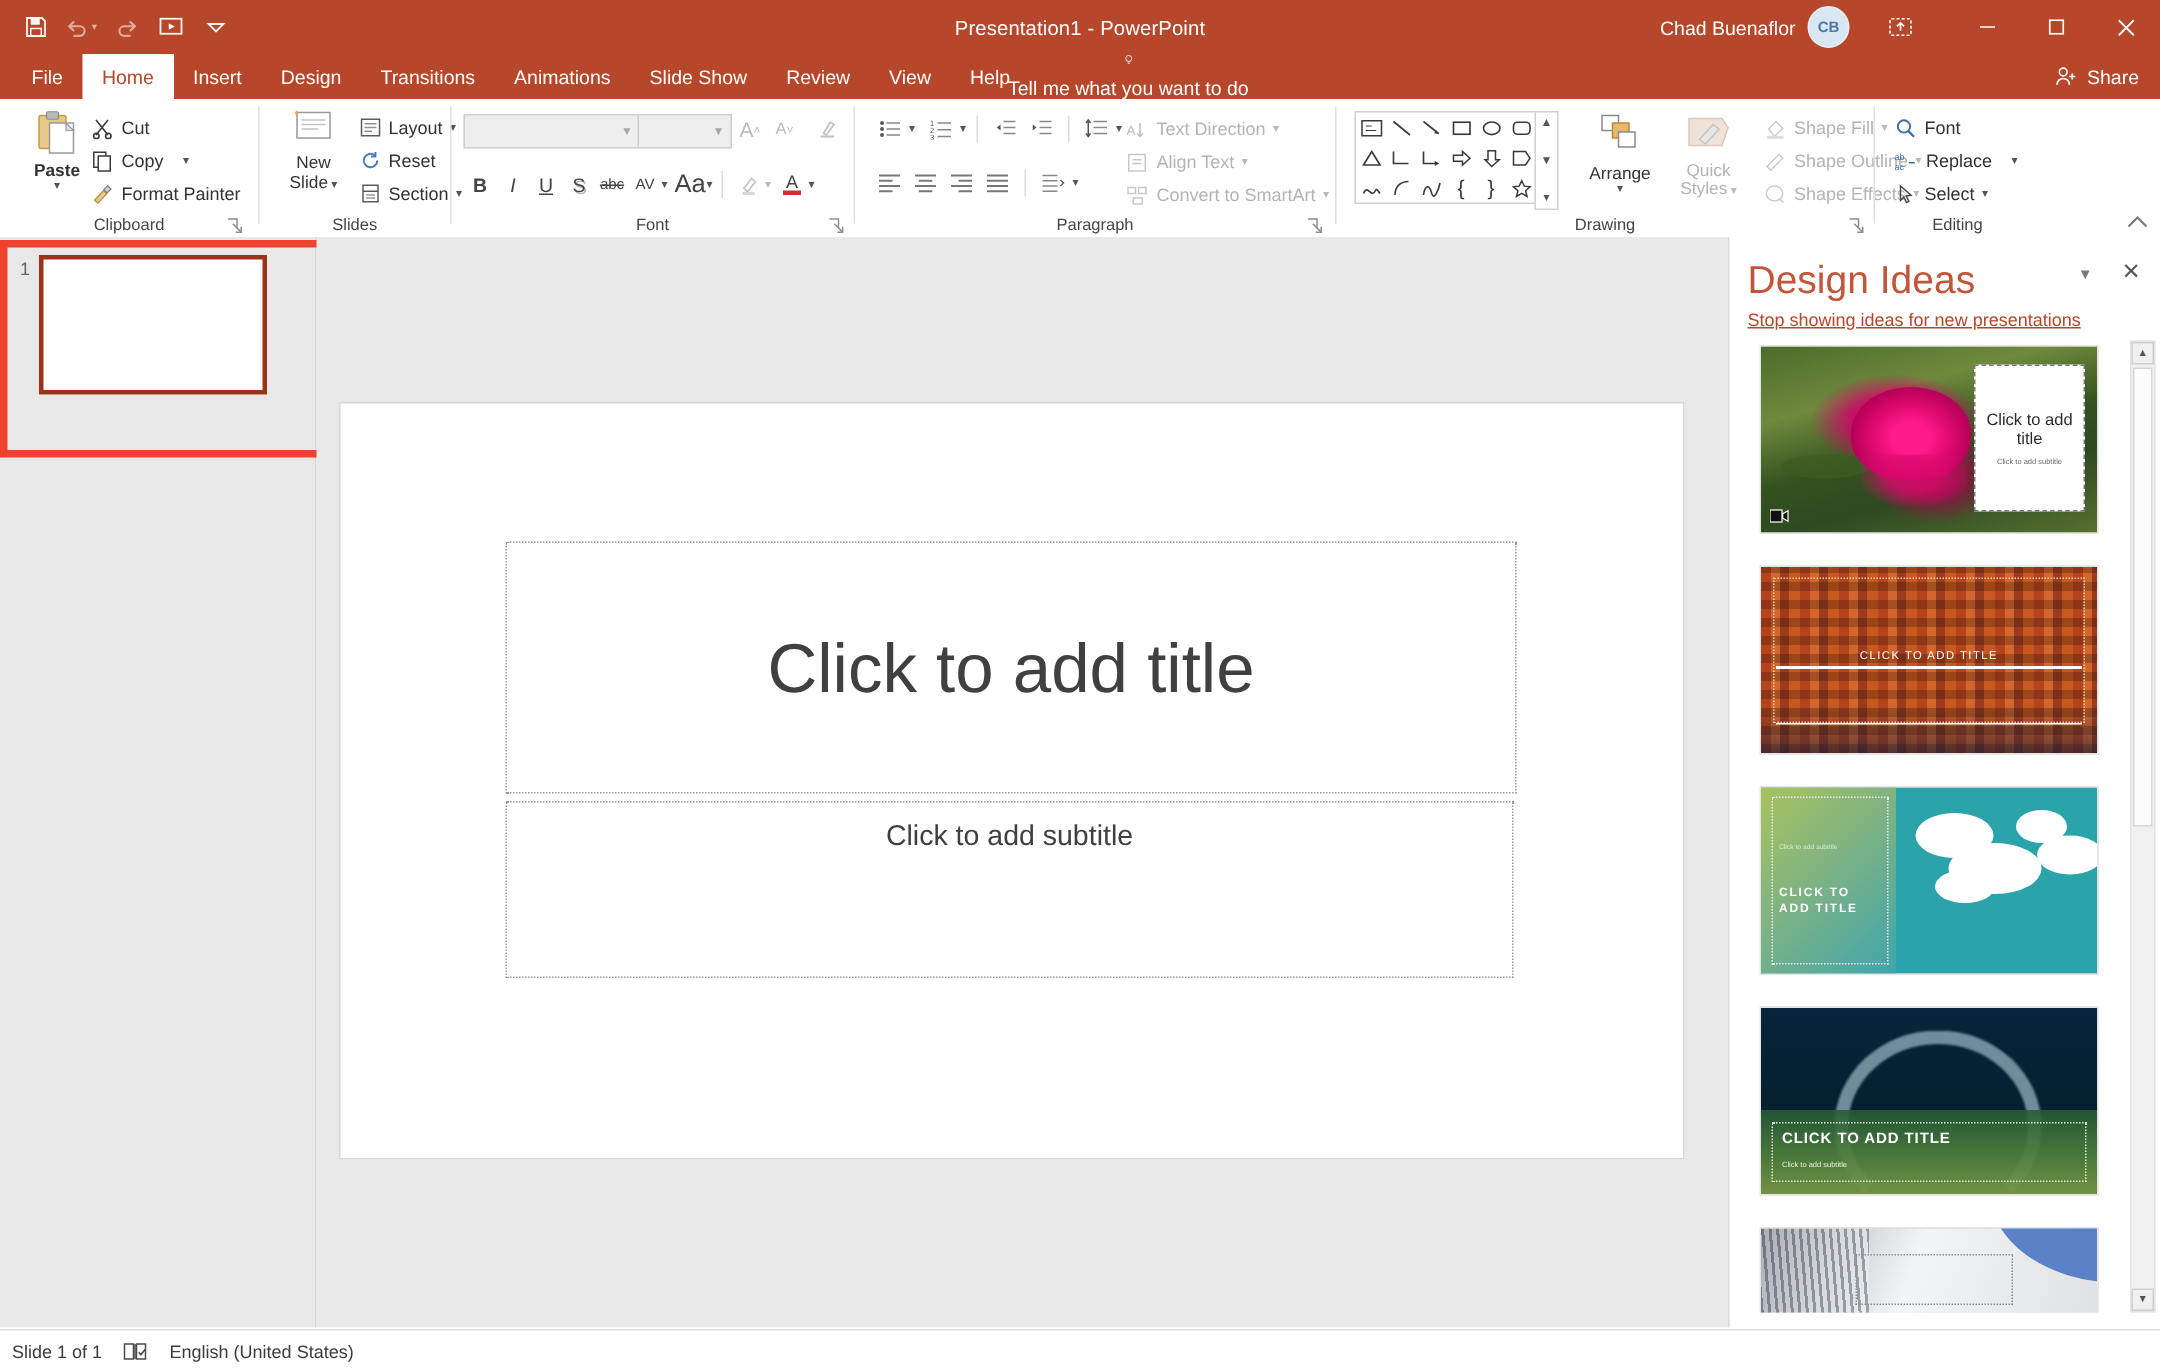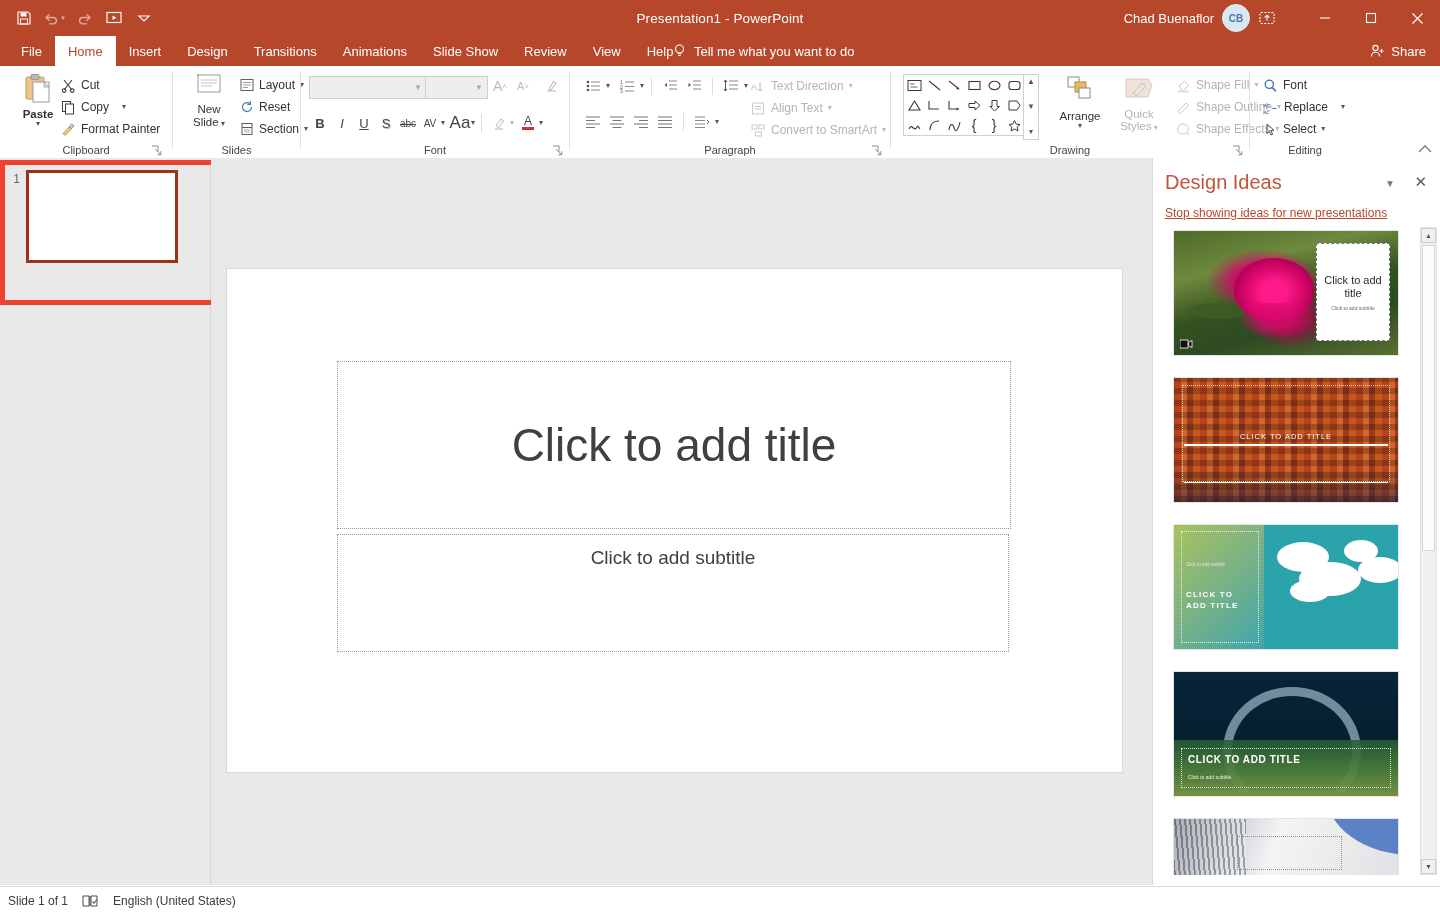--- a/index.html
+++ b/index.html
@@ -14,37 +14,37 @@
   
   .titlebar{position:absolute;left:0;top:0;width:1440px;height:36px;background:#b7472a;}
   .qat{position:absolute;left:10px;top:4px;display:flex;align-items:center;gap:2px;}
   .qat-btn{width:28px;height:28px;display:flex;align-items:center;justify-content:center;
            color:#fff;opacity:.95;}
   .qat-btn svg{display:block;}
   .qat-btn.dim{opacity:.55;}
   .win-title{position:absolute;left:0;top:0;width:1440px;height:36px;
              display:flex;align-items:center;justify-content:center;
              color:#fff;font-size:13.5px;letter-spacing:.1px;}
-  .acct{position:absolute;right:190px;top:4px;display:flex;align-items:center;gap:8px;height:28px;}
+  .acct{position:absolute;right:207px;top:4px;display:flex;align-items:center;gap:8px;height:28px;}
   .acct-name{color:#fff;font-size:13px;}
   .avatar{width:26px;height:26px;border-radius:50%;background:#d9e7f3;color:#4a7ba7;
           display:flex;align-items:center;justify-content:center;font-size:10px;font-weight:bold;
           border:1px solid #e8eff7;}
   .ribbon-display{position:absolute;right:160px;top:6px;width:26px;height:24px;
                   display:flex;align-items:center;justify-content:center;color:#fff;}
   .wbtns{position:absolute;right:0;top:0;display:flex;height:36px;}
   .wbtn{width:46px;height:36px;display:flex;align-items:center;justify-content:center;color:#fff;}
 
   
   .tabstrip{position:absolute;left:0;top:36px;width:1440px;height:30px;background:#b7472a;}
   .tabs{position:absolute;left:8px;top:0;display:flex;height:30px;align-items:stretch;}
   .tab{padding:0 13px;display:flex;align-items:center;color:#fff;font-size:13px;height:30px;
        cursor:default;white-space:nowrap;}
   .tab.active{background:#fff;color:#b7472a;}
-  .tellme{position:absolute;left:672px;top:0;height:30px;display:flex;align-items:center;gap:7px;color:#fff;}
+  .tellme{position:absolute;left:672px;top:0;height:30px;display:flex;align-items:center;gap:7px;color:#fff;flex-direction:column;}
   .tellme-txt{font-size:13px;}
   .share{position:absolute;right:14px;top:0;height:30px;display:flex;align-items:center;gap:6px;color:#fff;font-size:13px;}
 
   
   .ribbon{position:absolute;left:0;top:66px;width:1440px;height:92px;background:#fff;
           border-bottom:1px solid #d4d4d4;}
   .rgroup{position:absolute;top:0;height:92px;}
   .rglabel{position:absolute;bottom:2px;width:100%;text-align:center;font-size:11px;color:#444;}
   .rgsep{position:absolute;top:5px;width:1px;height:78px;background:#e0e0e0;}
   .rgdialog{position:absolute;bottom:3px;right:4px;width:11px;height:11px;color:#9b9b9b;}
@@ -94,21 +94,21 @@
          border:1px solid #d8d8d8;box-shadow:0 0 0 0 rgba(0,0,0,0);}
   .ph{position:absolute;border:1px dotted #9b9b9b;display:flex;align-items:center;justify-content:center;
       color:#404040;}
   .ph-title{left:110px;top:92px;width:672px;height:166px;font-size:46px;font-weight:300;}
   .ph-sub{left:110px;top:265px;width:672px;height:118px;font-size:19px;align-items:flex-start;
           padding-top:12px;box-sizing:border-box;}
 
   
   .dipane{position:absolute;left:1152px;top:158px;width:288px;height:727px;background:#fff;
           border-left:1px solid #d9d9d9;}
-  .di-title{position:absolute;left:12px;top:13px;font-size:20px;color:#c0563a;font-weight:400;}
+  .di-title{position:absolute;left:12px;top:13px;font-size:26px;color:#c0563a;font-weight:400;}
   .di-drop{position:absolute;right:46px;top:20px;color:#7a7a7a;font-size:10px;}
   .di-close{position:absolute;right:14px;top:16px;color:#5a5a5a;font-size:15px;line-height:15px;}
   .di-link{position:absolute;left:12px;top:48px;font-size:12px;color:#b7472a;text-decoration:underline;}
   .di-list{position:absolute;left:20px;top:72px;width:234px;height:645px;overflow:hidden;}
   .di-card{position:relative;width:224px;height:124px;margin-bottom:21px;background:#ddd;
            border:1px solid #e4e4e4;overflow:hidden;}
   .di-scroll{position:absolute;right:4px;top:69px;width:17px;height:648px;background:#f0f0f0;
              border:1px solid #e2e2e2;box-sizing:border-box;}
   .di-arrowbtn{position:absolute;left:0;width:15px;height:15px;background:#f0f0f0;
                display:flex;align-items:center;justify-content:center;font-size:7px;color:#555;

